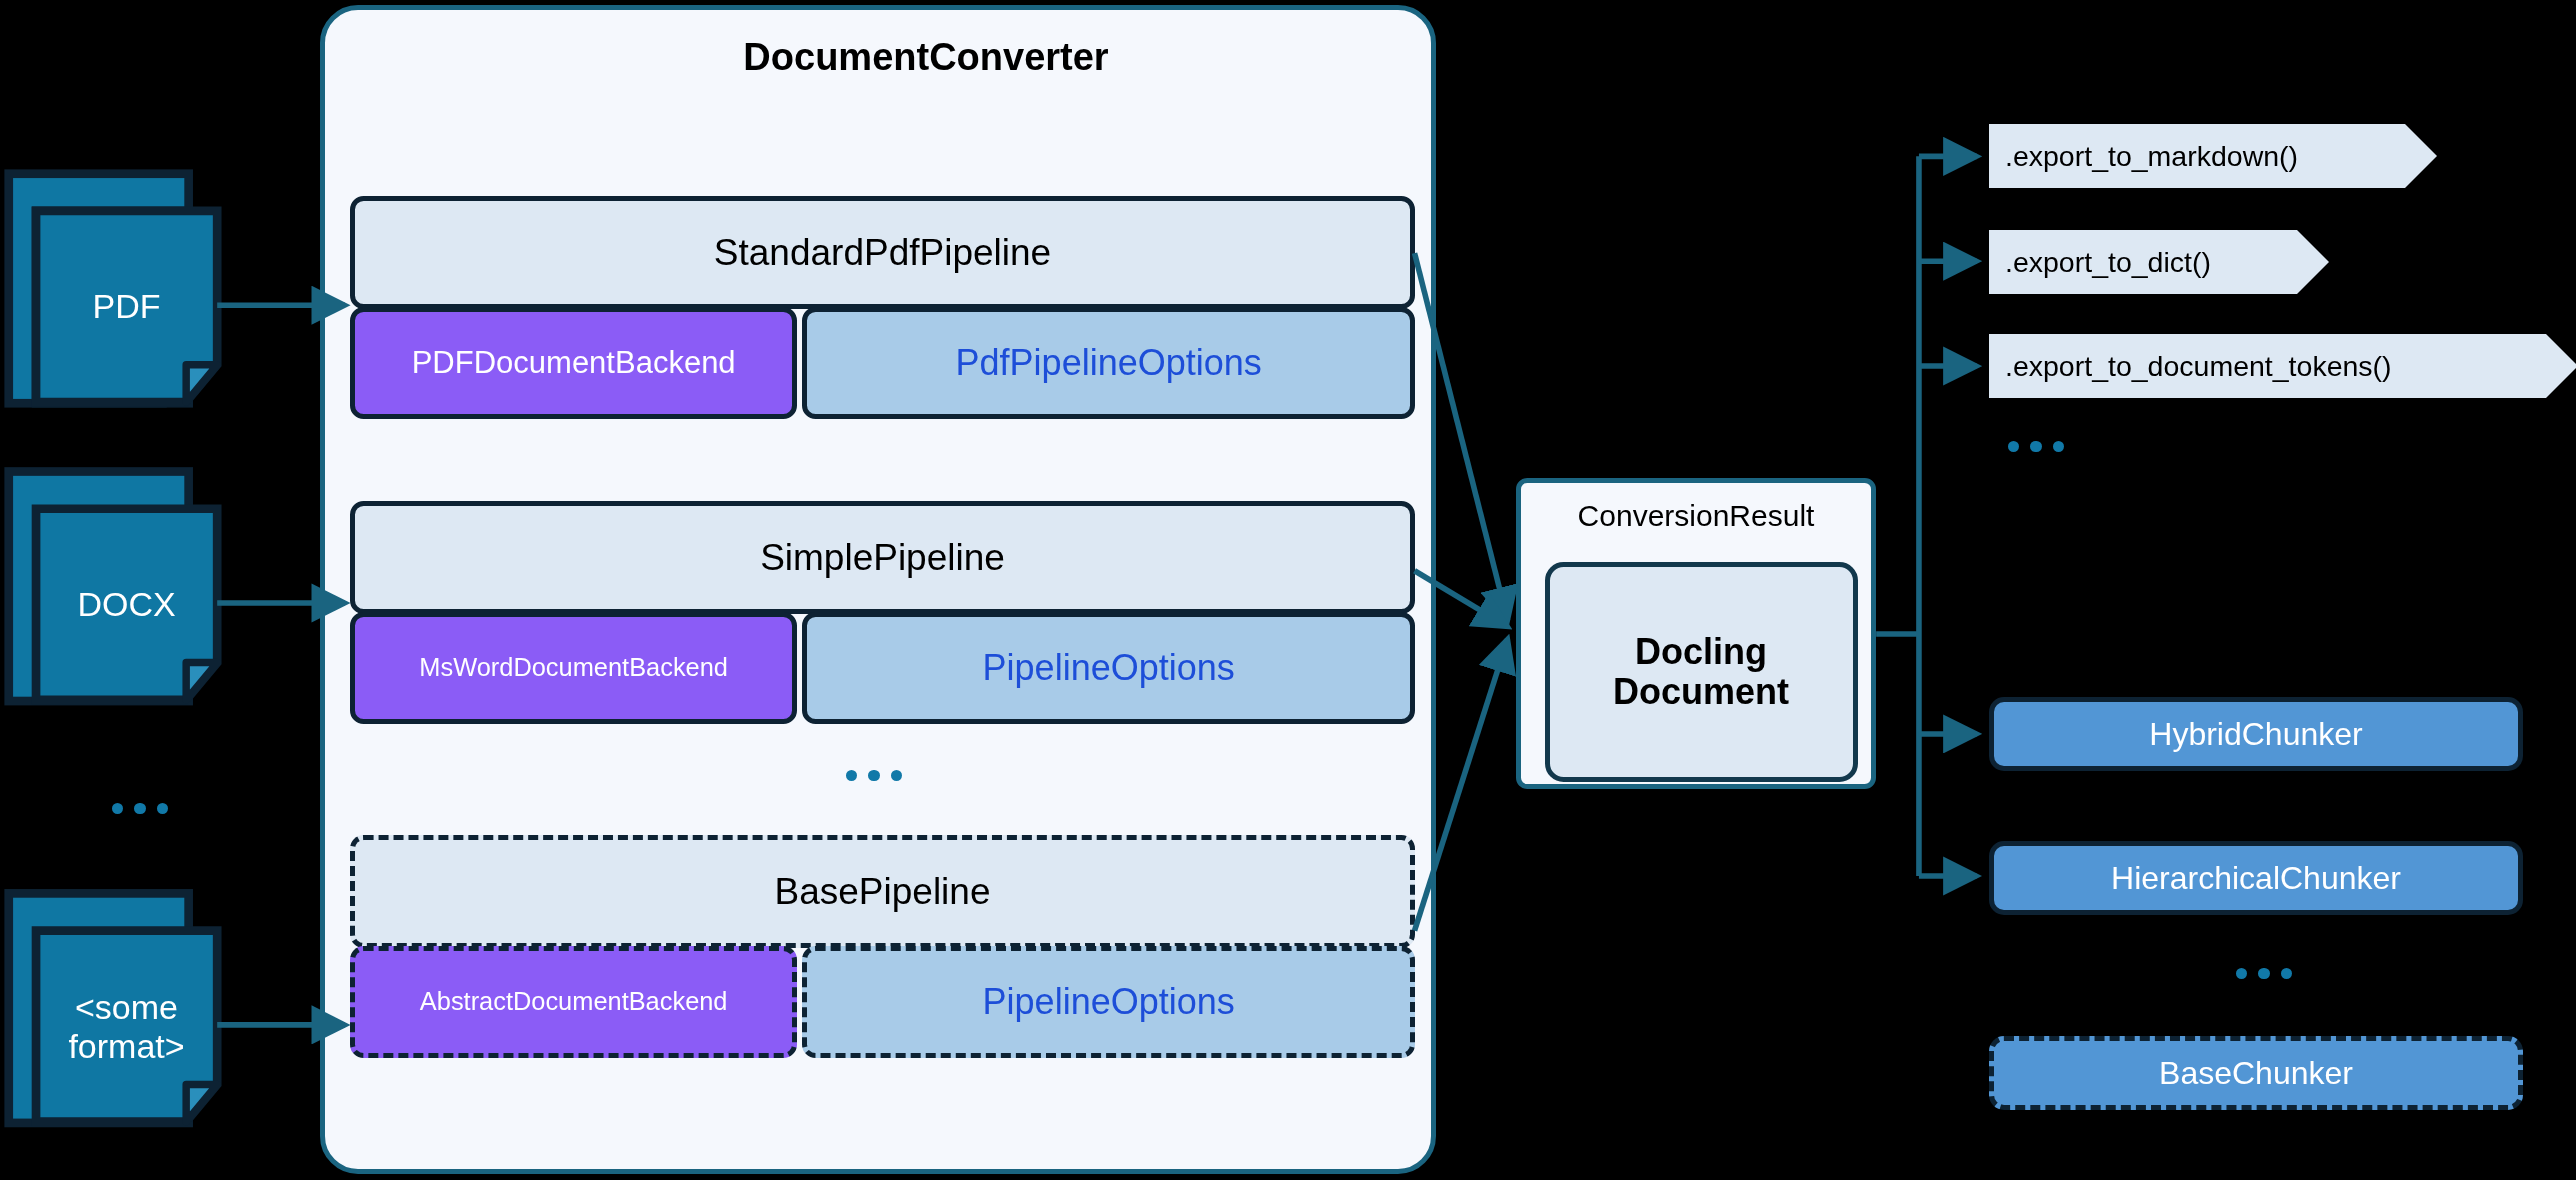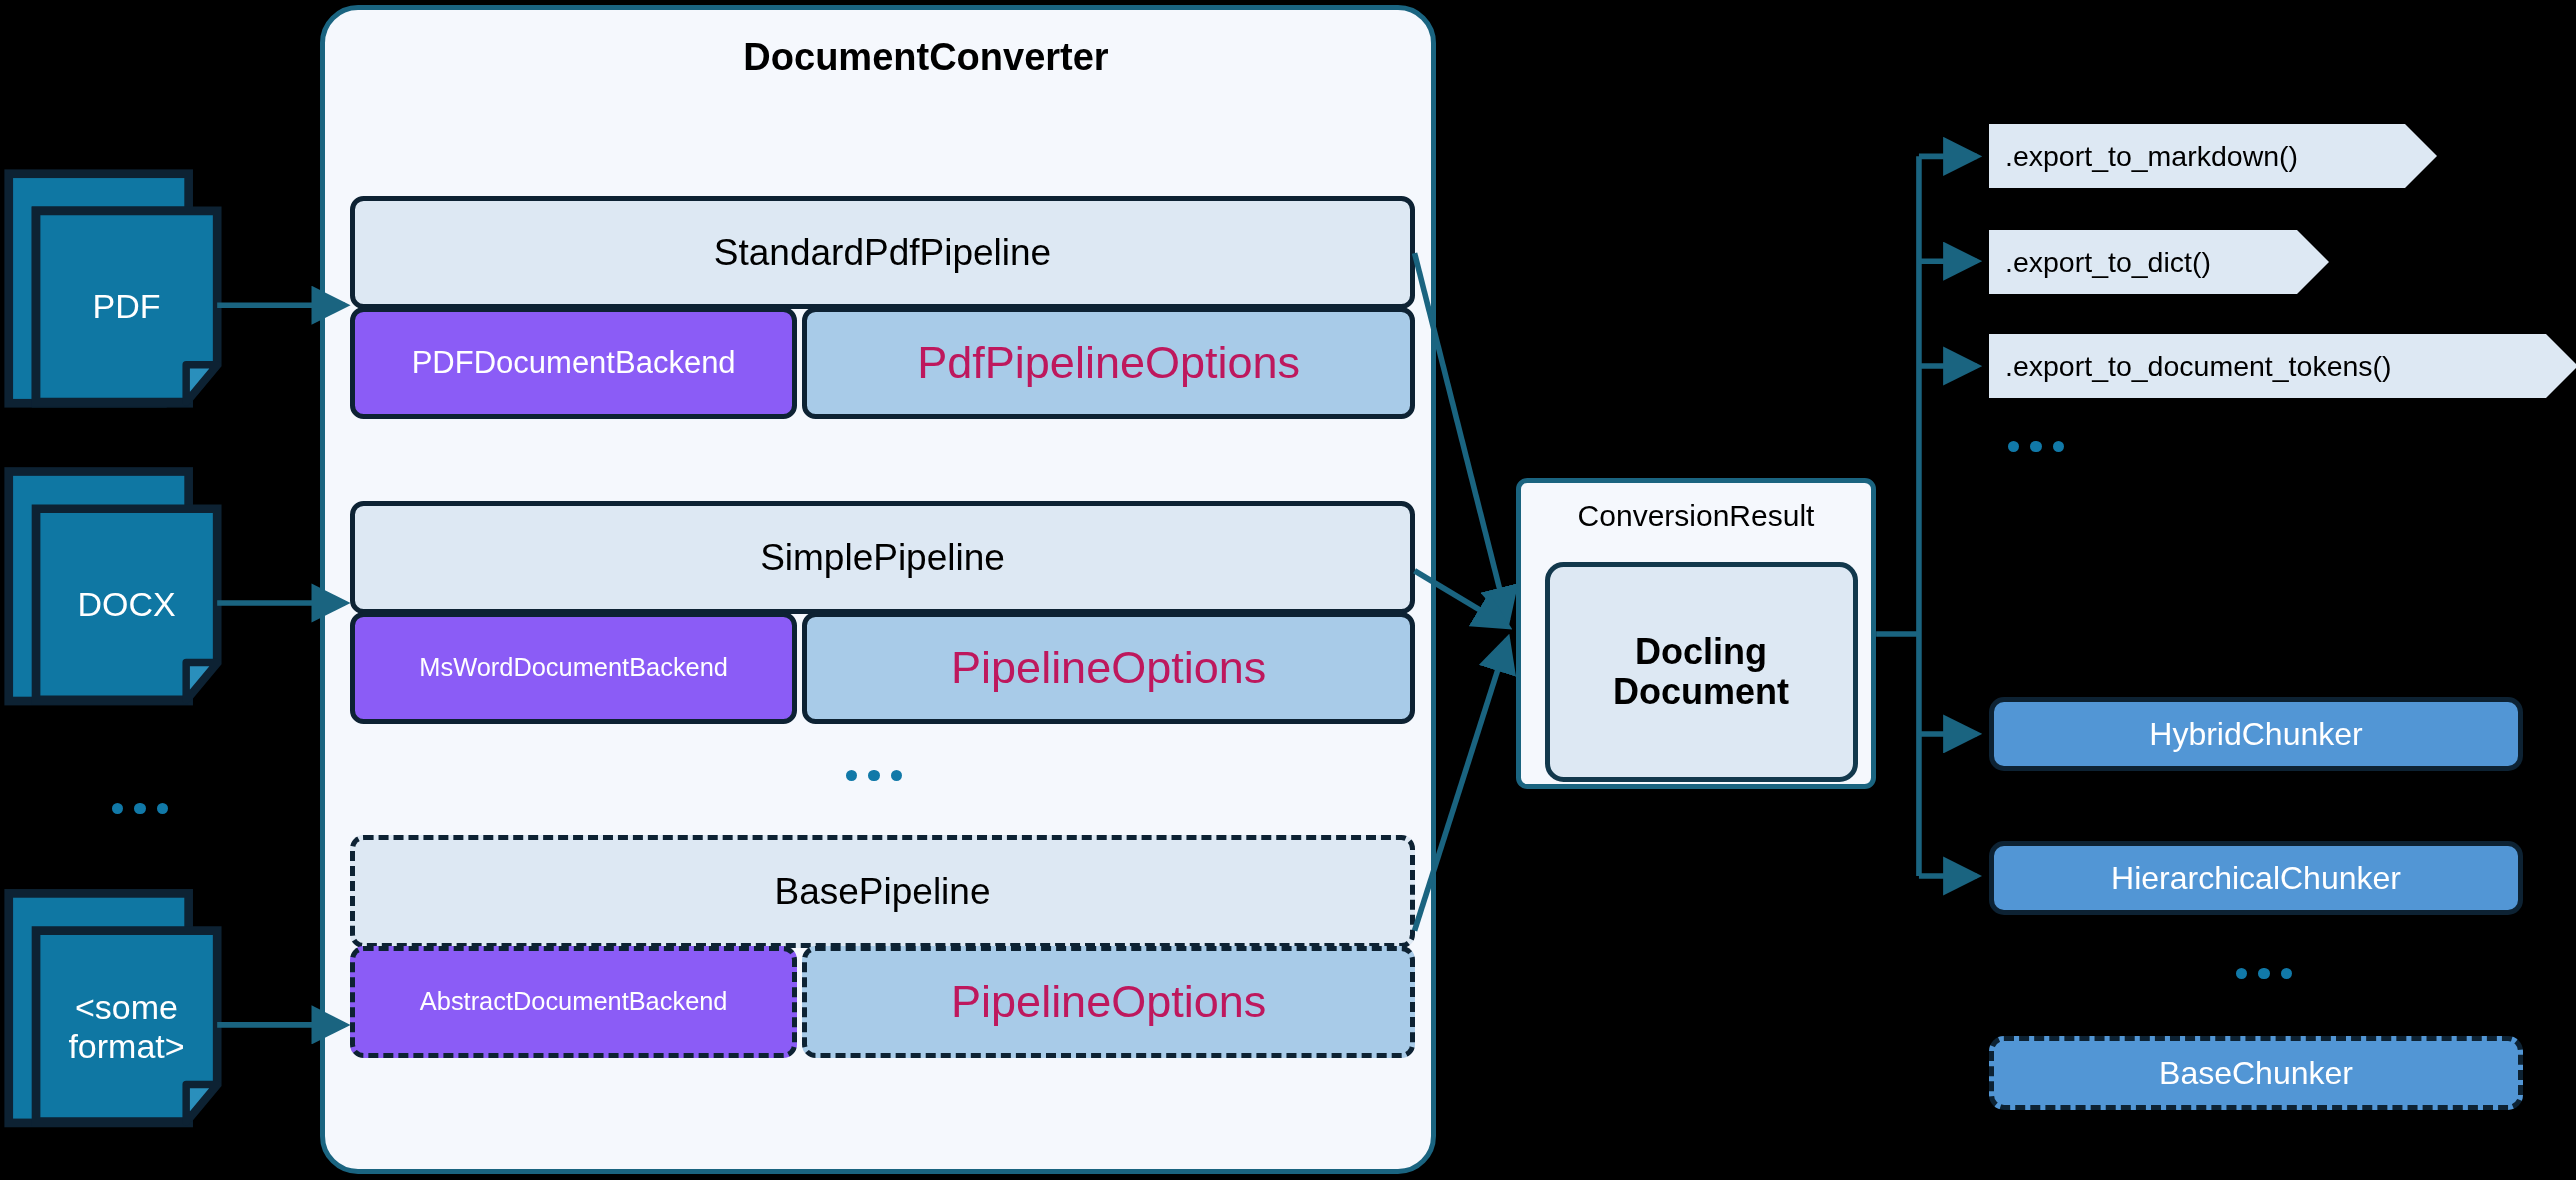--- a/index.html
+++ b/index.html
@@ -109,22 +109,22 @@
   .options-box {
     width: 57.8%;
     margin-left: 5px;
     background: #a8cbe8;
     border: 5.6px solid #0d2233;
     border-radius: 13.6px;
     box-sizing: border-box;
     display: flex;
     align-items: center;
     justify-content: center;
-    color: #be185d;
-    font-size: 45px;
+    color: #1d4ed8;
+    font-size: 36px;
     text-align: center;
   }
   
   .abstract .pipeline-head,
   .abstract .backend-box,
   .abstract .options-box {
     border-style: dashed;
     border-width: 5.6px;
   }
 

